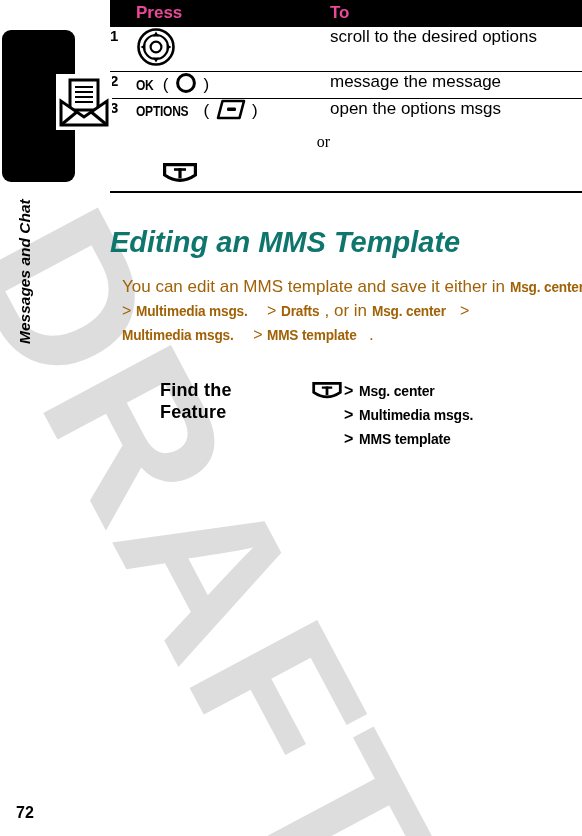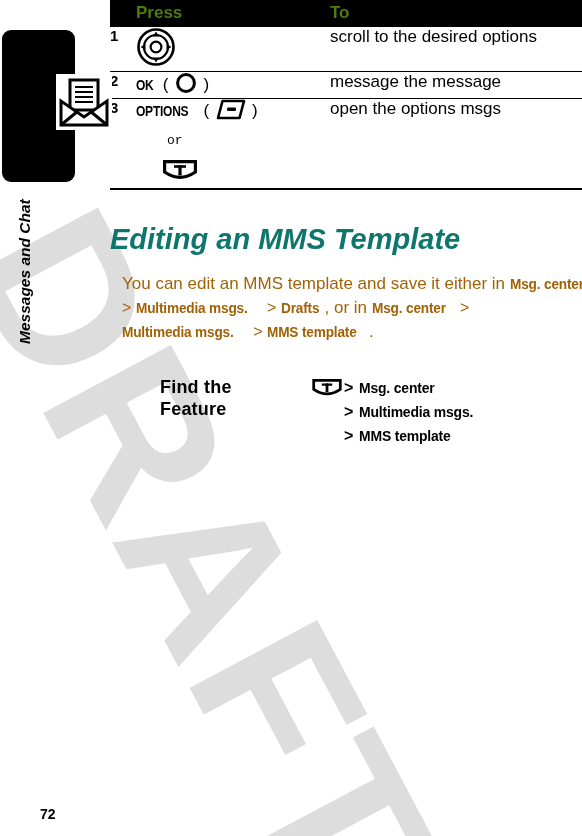--- a/index.html
+++ b/index.html
@@ -74,45 +74,45 @@
     font-style: italic;
     font-weight: bold;
     font-size: 15.5px;
     letter-spacing: 0px;
     white-space: nowrap;
     color: #000;
   }
 
   #page-number {
     position: absolute;
-    left: 40px;
+    left: 16px;
     bottom: 14px;
     font-family: "Liberation Sans", sans-serif;
     font-weight: bold;
-    font-size: 14px;
+    font-size: 16px;
     color: #000;
   }
 
   
   #content {
     position: absolute;
     left: 110px; top: 0;
     width: 472px; height: 836px;
     z-index: 1;
   }
 
   
   table.press-table {
     width: 472px;
     border-collapse: collapse;
     table-layout: fixed;
   }
   table.press-table thead th {
     background: #000;
-    color: #4d7c0f;
+    color: #ec4899;
     font-family: "Liberation Sans", sans-serif;
     font-weight: bold;
     font-size: 17px;
     text-align: left;
     padding: 4px 0 5px 0;
     line-height: 1.05;
   }
   th.col-num  { width: 26px; }
   th.col-press{ width: 194px; }
   th.col-to   { width: 252px; }
@@ -160,25 +160,26 @@
     font-size: 17px;
     display: inline-block;
     vertical-align: middle;
     padding: 0 2px;
   }
   .key-icon {
     display: inline-block;
     vertical-align: middle;
   }
   .or-text {
-    font-family: Liberation Mono, monospace;
-    font-size: 13px;
+    font-family: Liberation Serif, serif;
+    font-size: 16px;
     font-weight: normal;
     display: block;
     margin: 9px 0 0 31px;
+    text-align: right;
   }
   .menukey-wrap { display: block; margin: 12px 0 2px 27px; }
 
   
   h1.section-title {
     font-family: "Liberation Sans", sans-serif;
     font-style: italic;
     font-weight: bold;
     font-size: 29px;
     letter-spacing: 0px;

